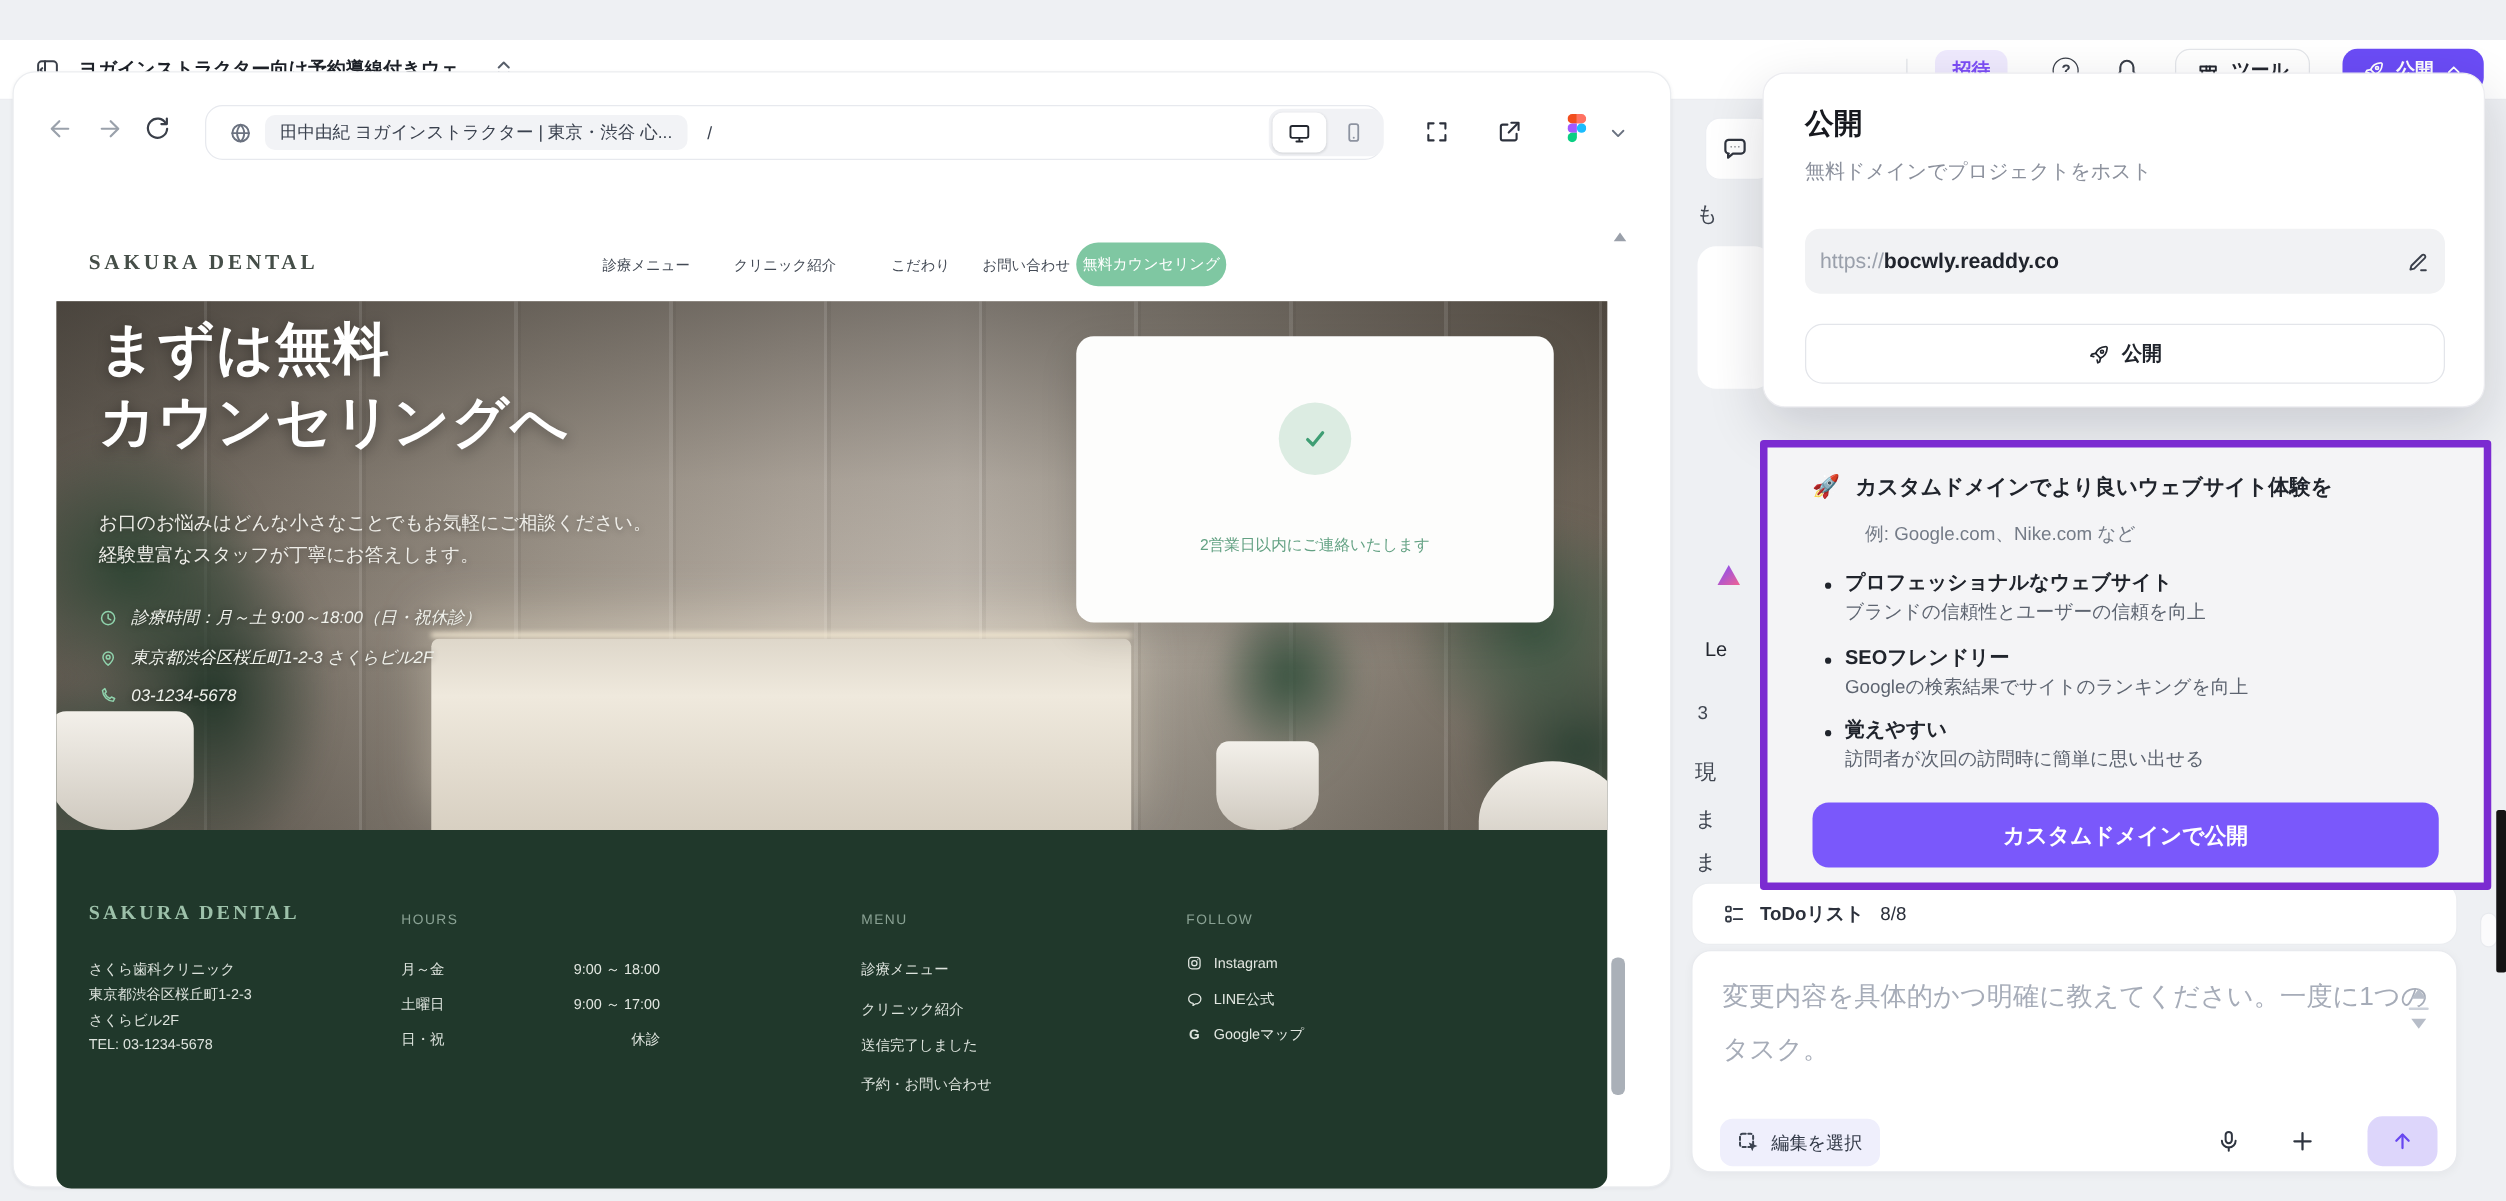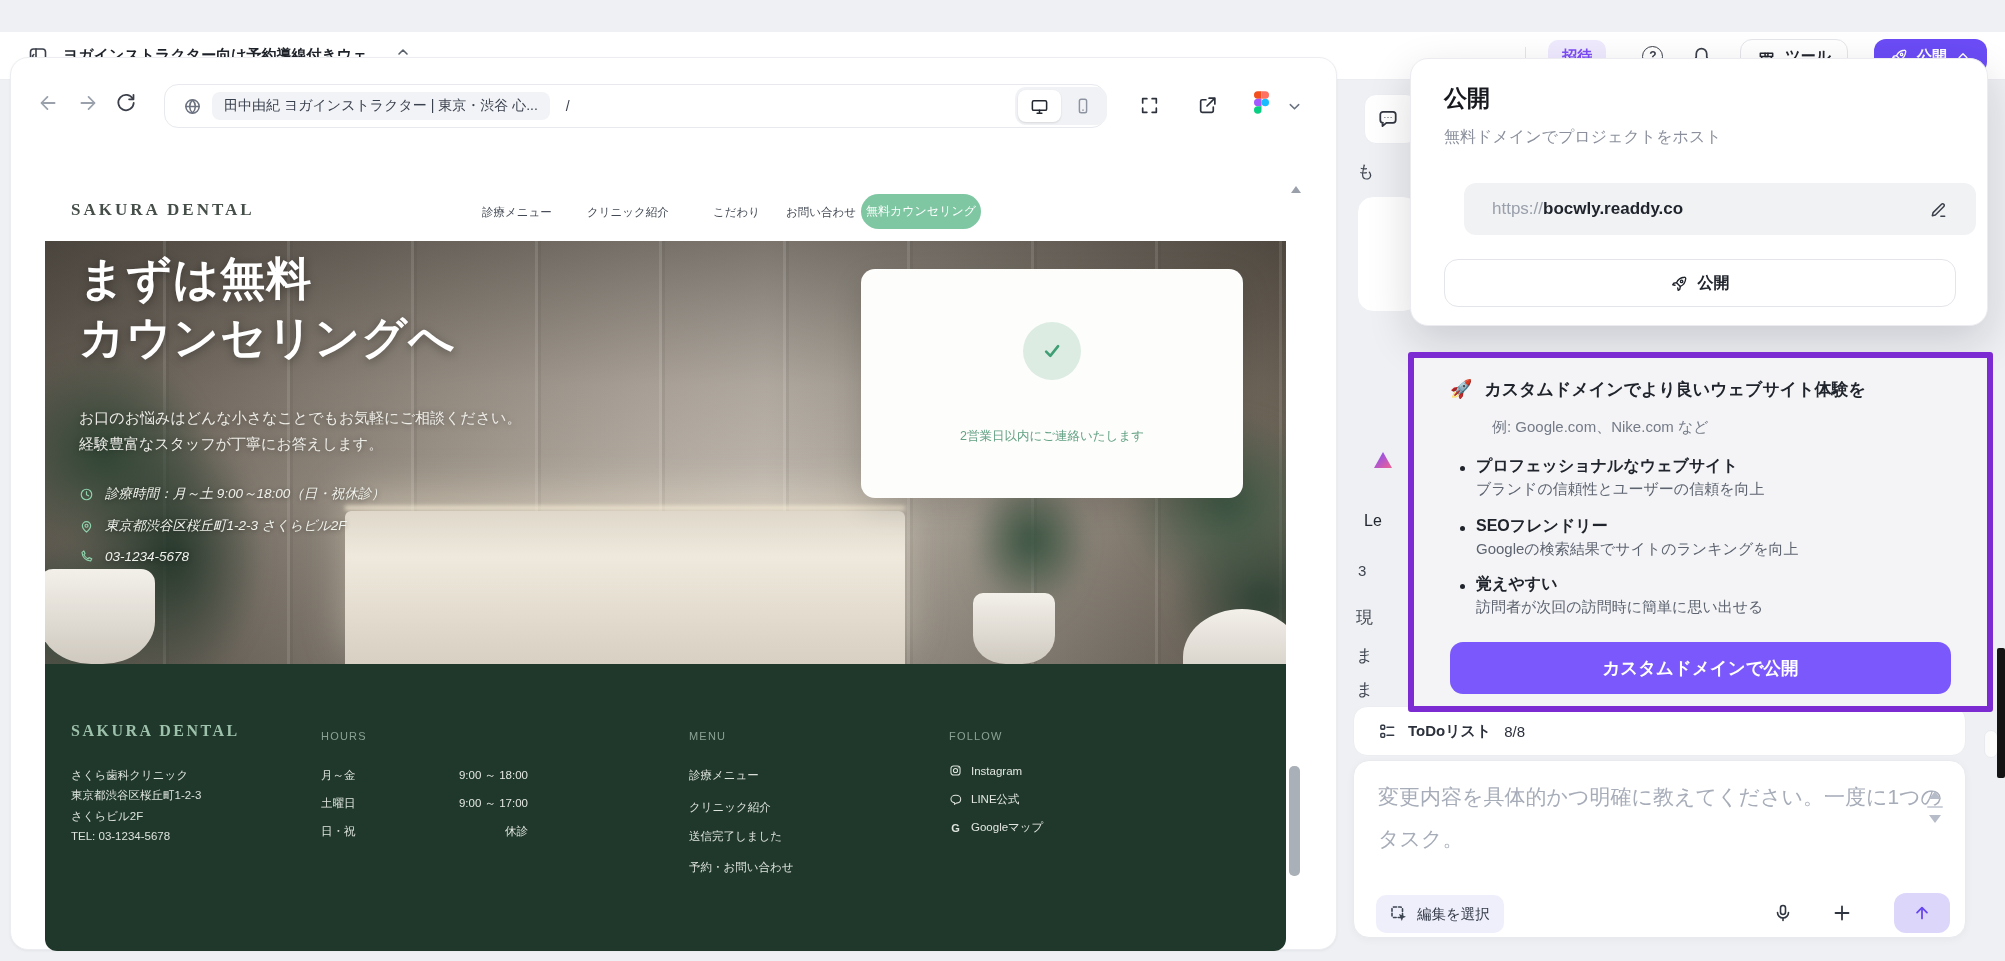--- a/index.html
+++ b/index.html
@@ -128,21 +128,21 @@
   .chat-ic { position:absolute; color:#2f3540; }
   .send-btn { position:absolute; left:540px; top:132px; width:56px; height:40px; background:#ddd6fb; border-radius:12px;
               display:flex; align-items:center; justify-content:center; color:#6847f0; }
 
   
   .popup { position:absolute; left:1410px; top:58px; width:578px; height:268px; background:#fff; border:1px solid #ececf0;
            border-radius:18px; box-shadow:0 16px 44px rgba(20,20,40,.16); }
   .pp-title { position:absolute; left:33px; top:24px; font-size:23px; font-weight:800; color:#17191f; }
   .pp-sub { position:absolute; left:33px; top:68px; font-size:16px; color:#8b909c; }
   .pp-field { position:absolute; left:33px; top:124px; width:512px; height:52px; background:#f1f2f4; border-radius:12px;
-              display:flex; align-items:center; padding:0 28px; font-size:17px;margin-left:20px; }
+              display:flex; align-items:center; padding:0 12px; font-size:17px; }
   .pp-prefix { color:#9aa0ab; }
   .pp-domain { color:#20242c; font-weight:700; }
   .pp-pencil { margin-left:auto; color:#3b404b; }
   .pp-btn { position:absolute; left:33px; top:200px; width:512px; height:48px; border:1.2px solid #e3e5ea; border-radius:14px;
             background:#fff; display:flex; align-items:center; justify-content:center; gap:10px;
             font-size:16px; font-weight:700; color:#20242c; }
 
   
   .custom-box { position:absolute; left:1408px; top:352px; width:585px; height:360px; background:#f4f4f6;
                 border:6px solid #7b2bd1; border-radius:3px; }

